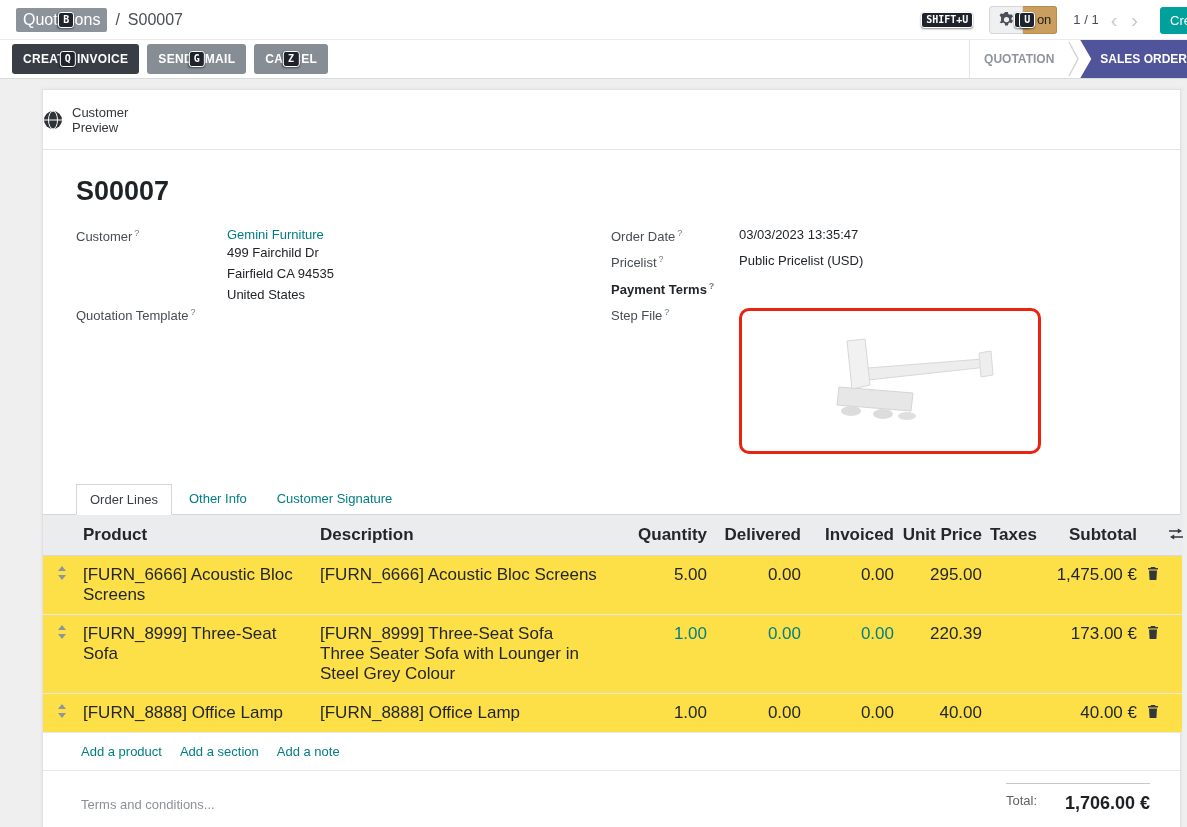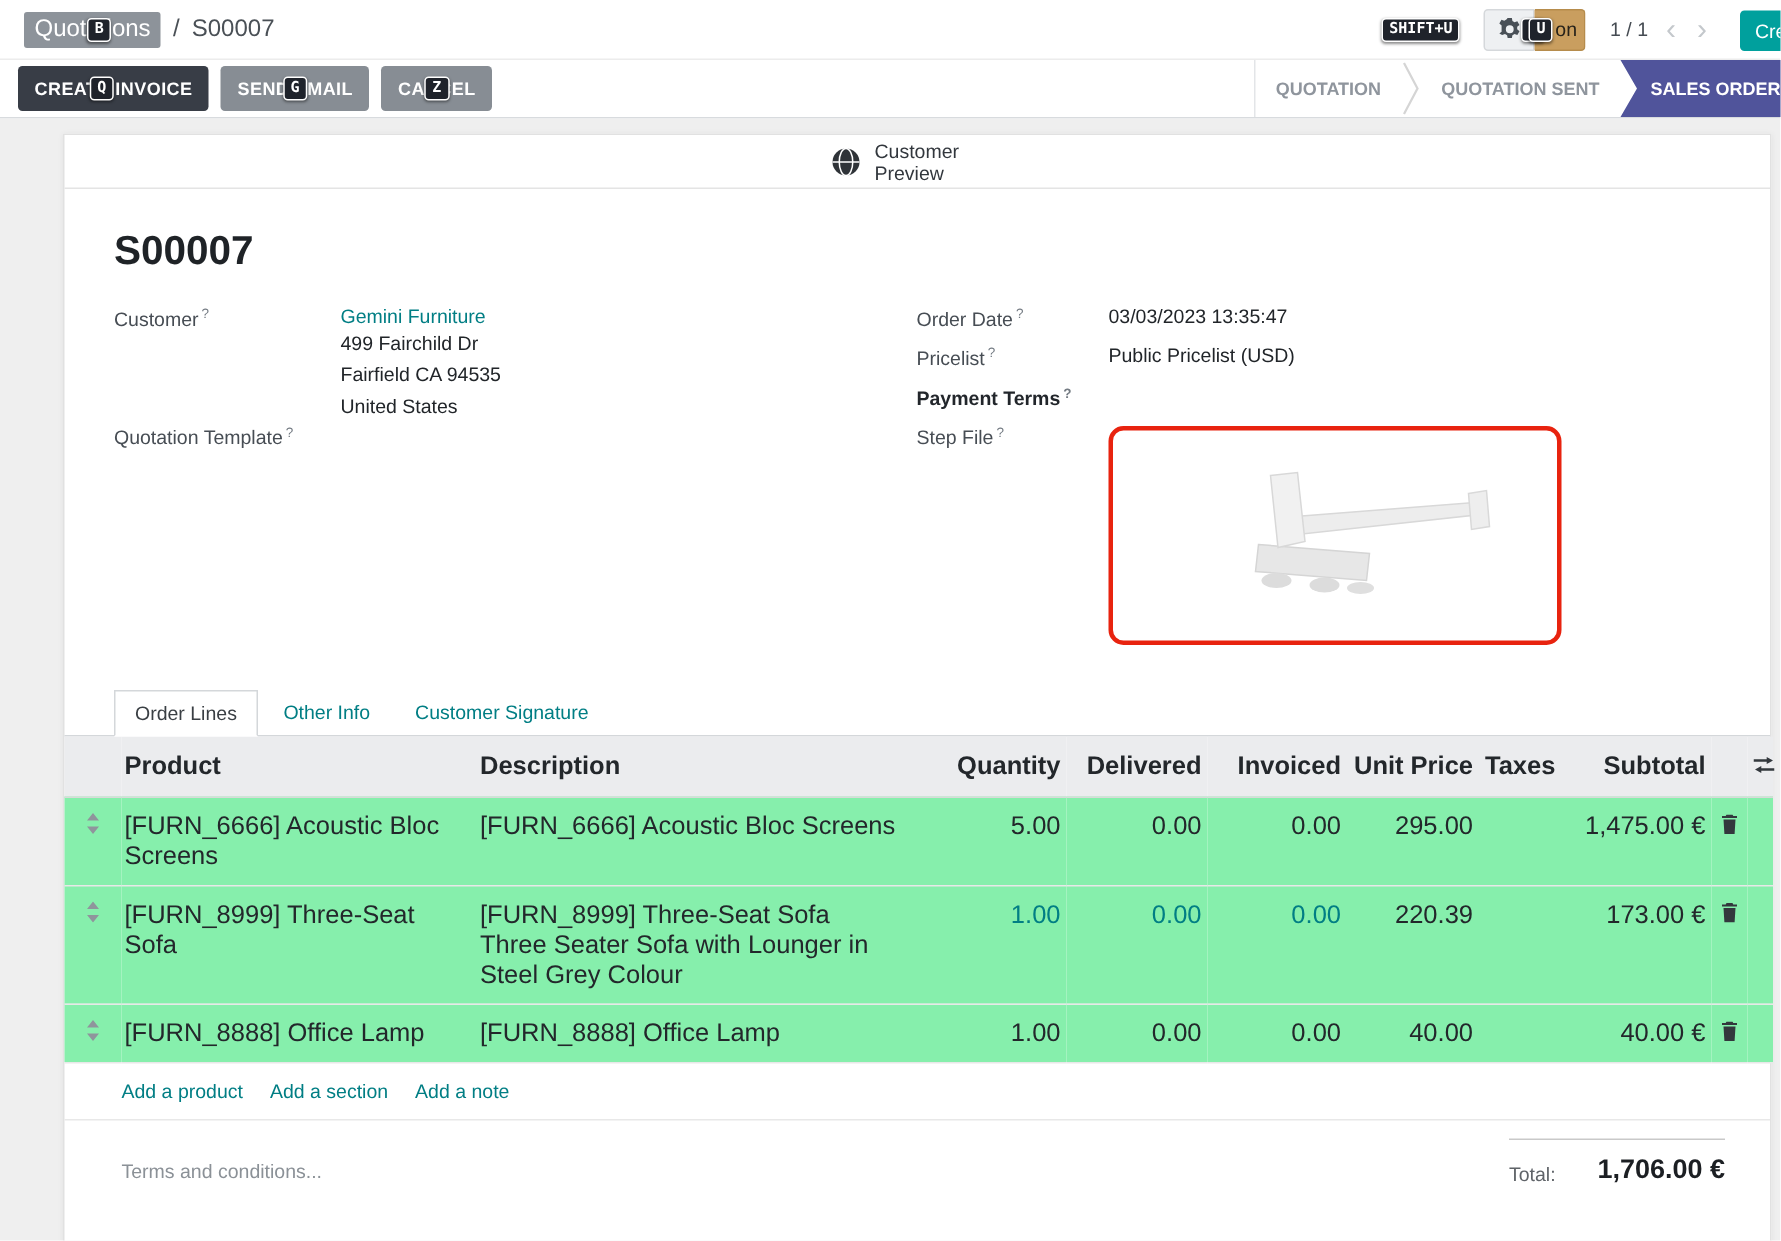--- a/index.html
+++ b/index.html
@@ -43,21 +43,21 @@
   .statusbar { display:flex; align-items:stretch; border-left:1px solid #e3e5e8; }
   .sb-step { display:flex; align-items:center; padding:0 14px; color:#8f959d; font-size:12px; font-weight:600; cursor:pointer; }
   .sb-sep { display:flex; align-items:center; }
   .sb-active { background:#50549b; color:#fff; font-size:12px; font-weight:600; display:flex; align-items:center;
                padding:0 26px 0 20px; margin-right:-26px; cursor:pointer;
                clip-path:polygon(0 0, 100% 0, 100% 100%, 0 100%, 11px 50%); }
 
   
   .content { background:#efefef; padding:10px 6px 0 42px; height:777px; }
   .sheet { background:#fff; border:1px solid #e1e1e1; box-shadow:0 0 4px rgba(0,0,0,.06); min-height:860px; }
-  .sheet-strip { height:36px; border-bottom:1px solid #e4e4e4; display:flex; justify-content:center;
+  .sheet-strip { height:60px; border-bottom:1px solid #e4e4e4; display:flex; justify-content:flex-start;
                  align-items:center; padding-right:22px; }
   .preview-btn { display:flex; gap:9px; align-items:center; background:none; border:none; cursor:pointer;
                  color:#32373d; font-size:13px; text-align:left; }
   .preview-btn .lbl { width:64px; line-height:15px; }
 
   .inner { margin:0 40px 0 33px; }
   .sheet-title { font-size:27px; font-weight:600; color:#1f2327; margin:26px 0 20px; }
 
   .fgrid { display:grid; grid-template-columns:1fr 1fr; column-gap:6px; font-size:13px; }
   .fcol-left { display:grid; grid-template-columns:151px 1fr; align-content:start; }
@@ -73,33 +73,33 @@
 
   
   .tabs { display:flex; gap:4px; padding:30px 0 0 33px; border-bottom:1px solid #d4d7da; }
   .tab { padding:7px 13px; font-size:13px; cursor:pointer; background:none; border:none; }
   .tab-active { background:#fff; border:1px solid #d4d7da; border-bottom:1px solid #fff; margin-bottom:-1px; color:#3a3f44; }
   .tab-inactive { color:#017e84; }
 
   
   table.olines { width:100%; border-collapse:collapse; font-size:17px; color:#23272b; table-layout:fixed; }
   .olines th { background:#ebecee; font-weight:700; text-align:left; padding:10px 4px; border-bottom:1px solid #d9d9d9; }
-  .olines td { padding:9px 4px; border-bottom:1px solid #e8e8e8; vertical-align:top; background:#86efac; }
+  .olines td { padding:9px 4px; border-bottom:1px solid #e8e8e8; vertical-align:top; background:#fde047; }
   .olines .num { text-align:right; }
   .olines .c-prod { padding-left:2px; }
   .olines .hl { color:#017e84; }
   .handle-cell, .trash-cell, .opt-cell { text-align:center; }
   .desc-note { line-height:20px; }
   .add-links { display:flex; gap:18px; padding:11px 0 11px 38px; font-size:13px; border-bottom:1px solid #e8e8e8; }
 
   
   .footer-row { display:flex; justify-content:space-between; margin:12px 30px 0 38px; }
   .terms { color:#8b9197; font-size:13px; padding-top:14px; cursor:text; }
   .totals { width:144px; border-top:1px solid #c9c9c9; padding-top:9px; display:flex;
-            justify-content:space-between; align-items:flex-end; }
+            justify-content:space-between; align-items:flex-start; }
   .total-label { color:#5f6368; font-size:13px; }
   .total-value { font-size:18px; font-weight:700; color:#1c1f23; }
 
   .icon-btn-svg { display:block; }
 </style>
 </head>
 <body>
 
 <header class="topbar">
   <div class="breadcrumb">
@@ -155,21 +155,20 @@
     </button>
   </div>
 
   <div class="statusbar">
     <span class="sb-step">QUOTATION</span>
     <span class="sb-sep">
       <svg width="12" height="38">
           <path d="M1 2l9 17-9 17" stroke="#d5d5d5" fill="none" stroke-width="1.5"></path>
         </svg>
     </span>
-    <span class="sb-step">QUOTATION SENT</span>
     <span class="sb-active">SALES ORDER</span>
   </div>
 </div>
 
 <div class="content">
   <div class="sheet">
 
     <div class="sheet-strip">
       <button class="preview-btn">
         <span>

